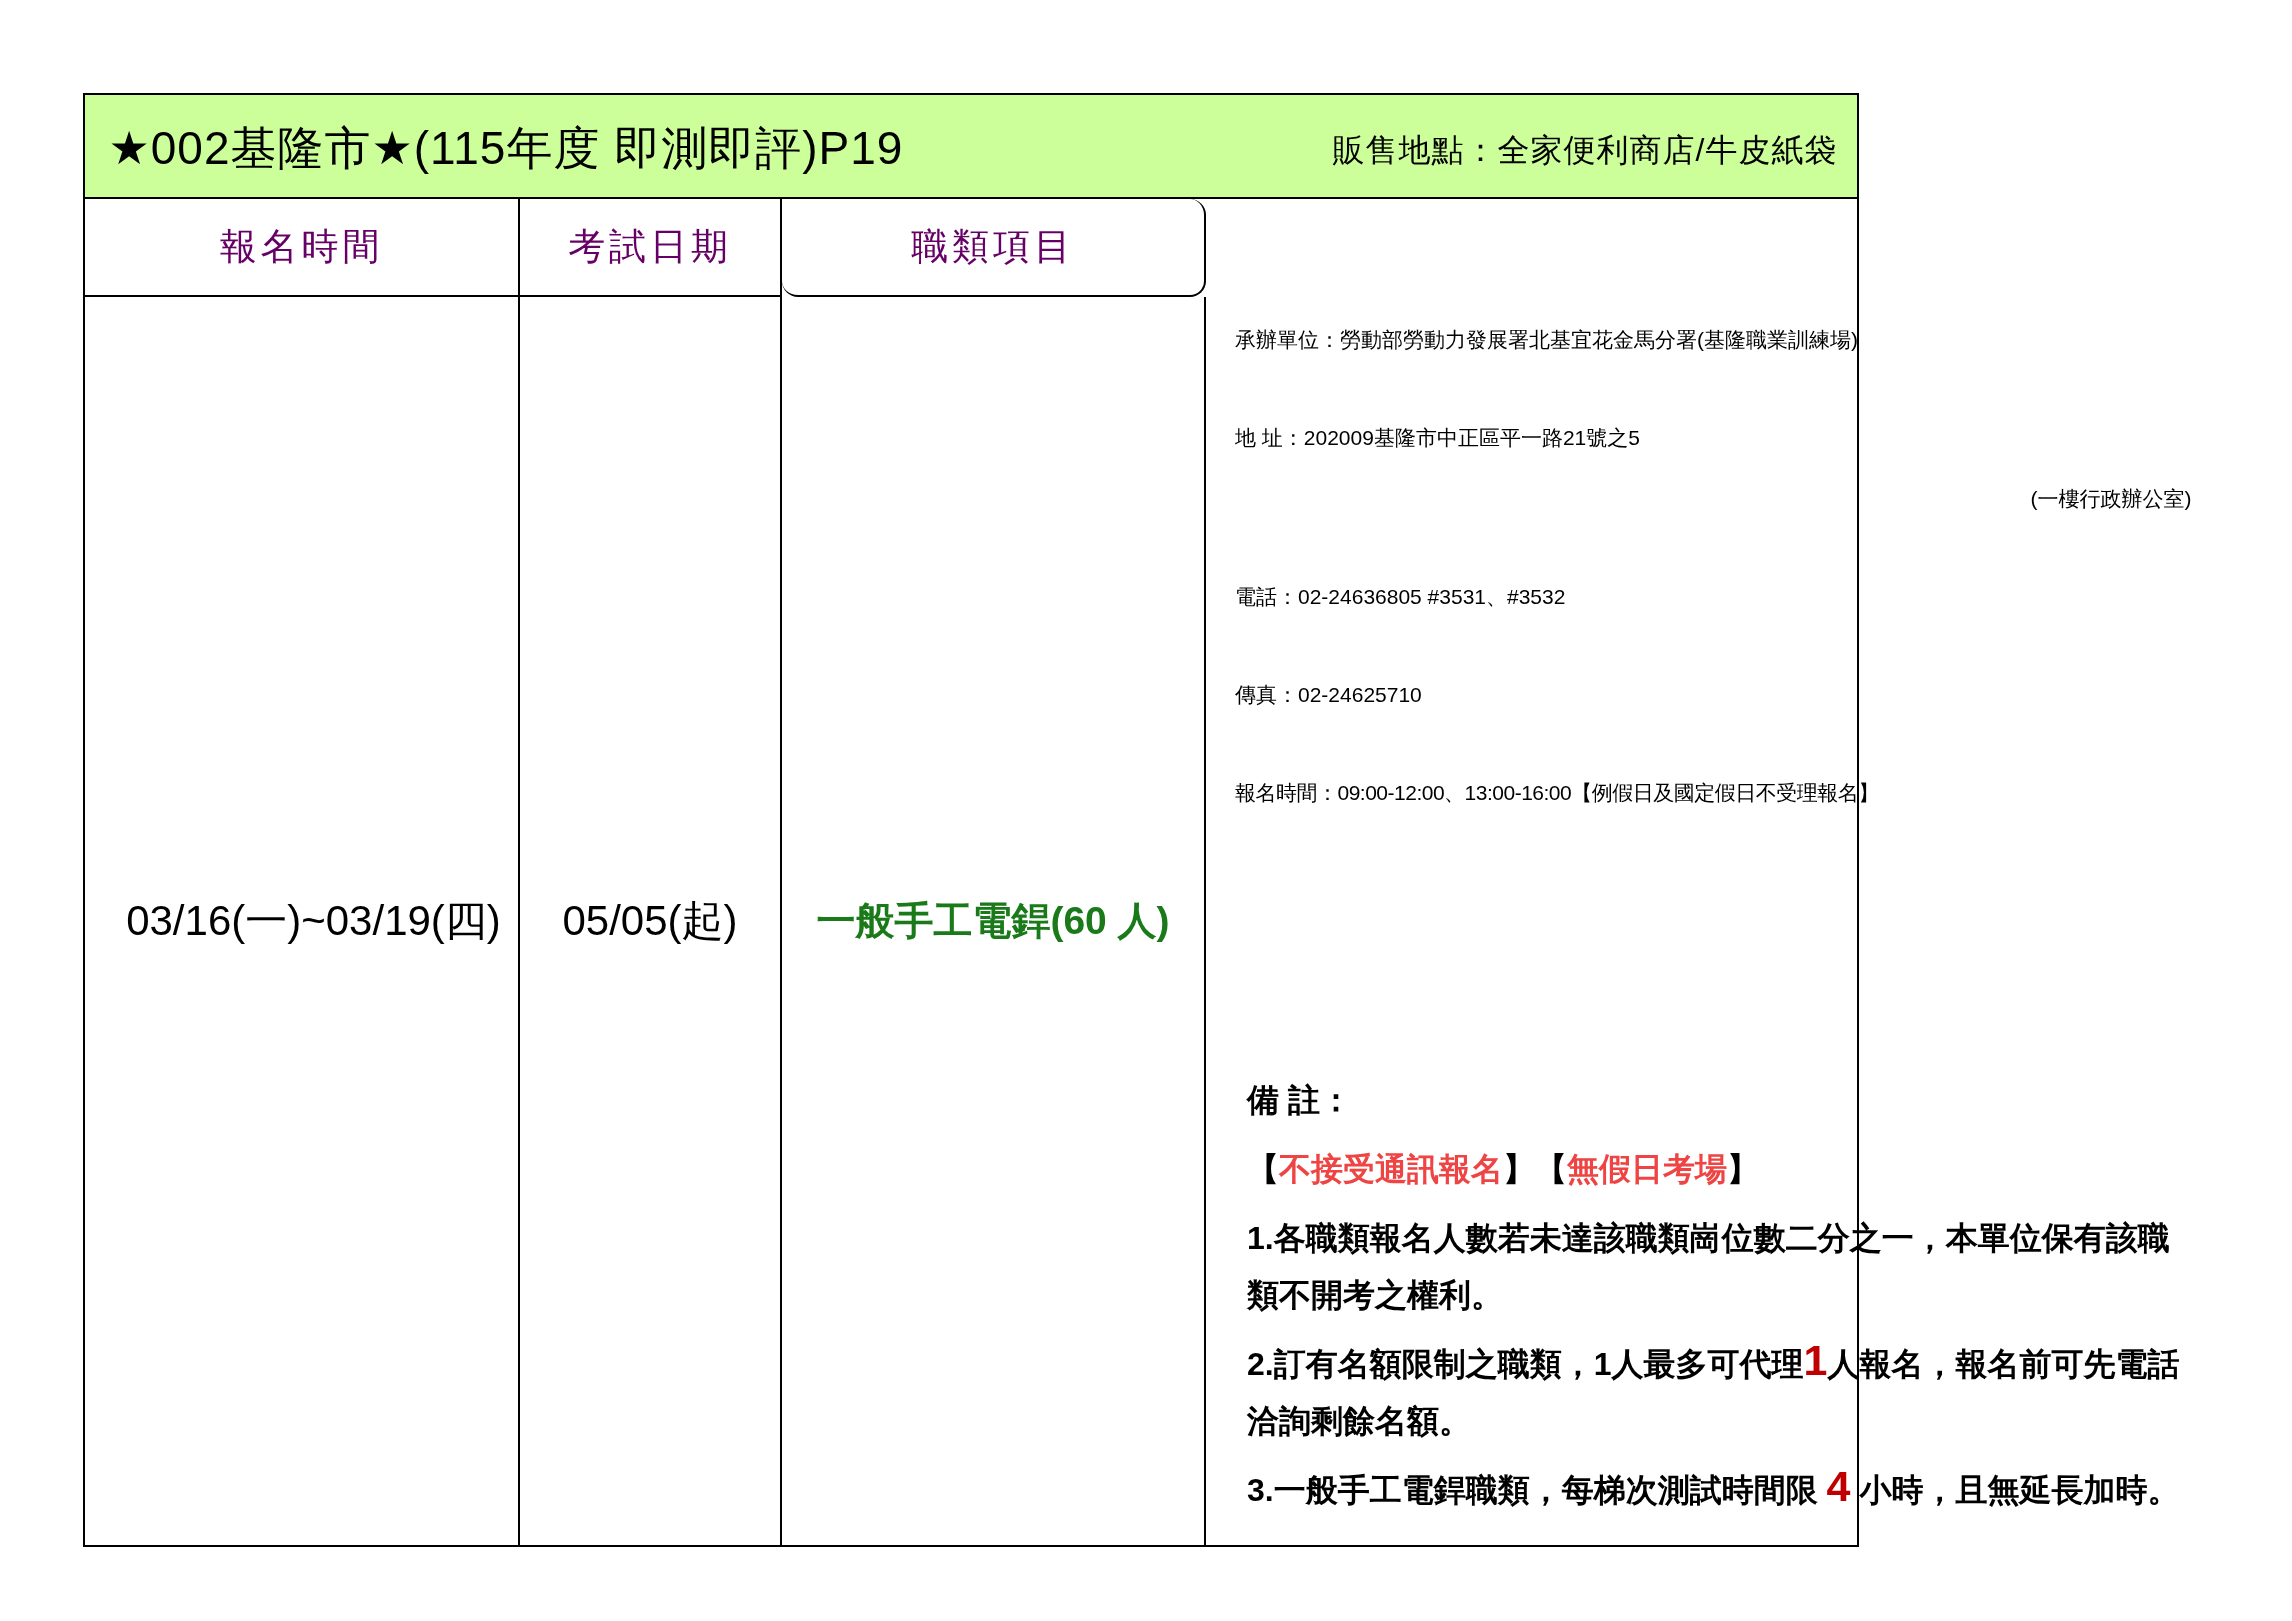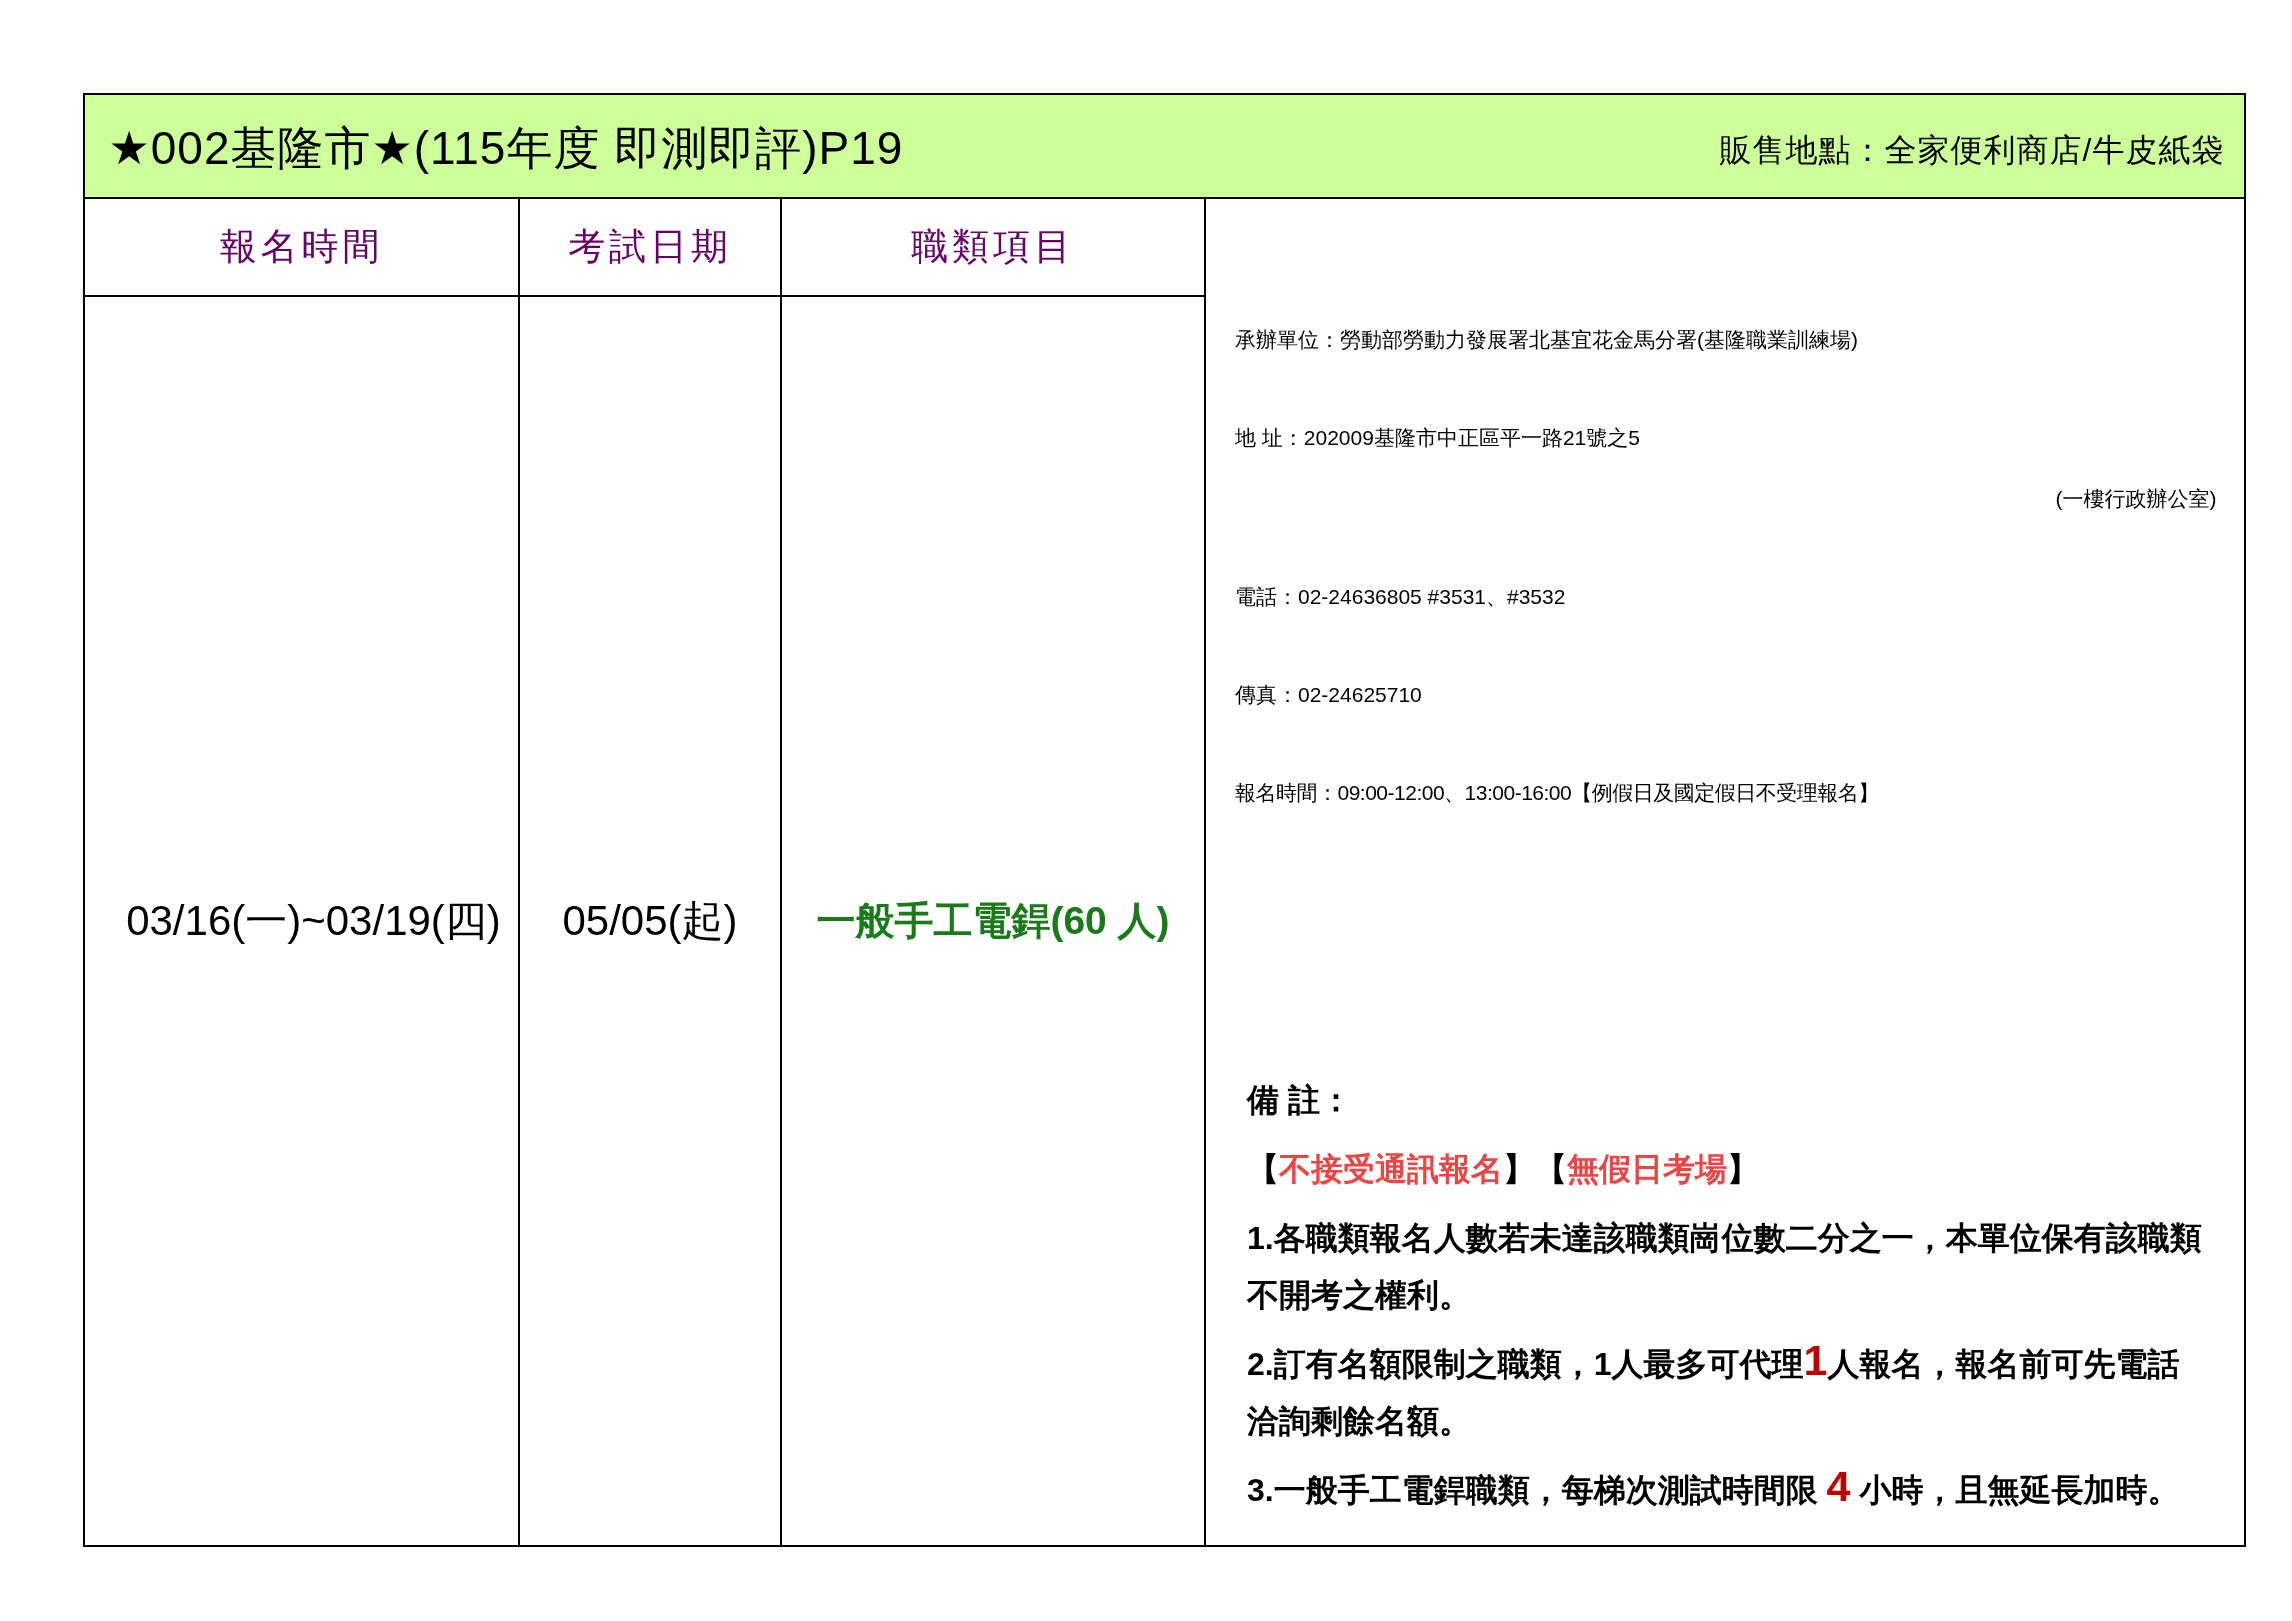--- a/index.html
+++ b/index.html
@@ -1,39 +1,39 @@
 <!DOCTYPE html>
 <html><head>
 <meta charset="utf-8">
 <style>
   * { margin:0; padding:0; box-sizing:border-box; }
   html,body { width:2293px; height:1621px; background:#ffffff;
               font-family:"Liberation Sans","DejaVu Sans",sans-serif; color:#000; }
 
-  .doc-table { position:absolute; left:83px; top:93px; width:2163px; height:1454px;
+  .doc-table { position:absolute; left:83px; top:93px; width:1776px; height:1454px;
                border:2.9px solid #000; display:flex; flex-direction:column; background:#fff; }
 
   
   .title-band { height:104px; background:#CCFF99; border-bottom:2px solid #000;
                 display:flex; justify-content:space-between; align-items:center;
                 padding:5.9px 19.6px 0 23.5px; }
   .doc-title { font-size:46px; letter-spacing:1px; }
   .sale-location { font-size:32px; letter-spacing:1px; padding-top:3.9px; }
 
   
   .grid { flex:1; display:grid;
           grid-template-columns:435px 262px 424px 1fr;
           grid-template-rows:98px 1fr; }
   .cell { display:flex; align-items:center; justify-content:center; }
   .hcell { border-right:2px solid #000; border-bottom:2px solid #000;
            color:#660066; font-size:37px; letter-spacing:3.9px; }
   .bcell { border-right:2px solid #000; }
   .h1 { grid-column:1; grid-row:1; }
   .h2 { grid-column:2; grid-row:1; }
-  .h3 { grid-column:3; grid-row:1; }
+  .h3 { grid-column:3; grid-row:1;border-radius:16px; }
   .b1 { grid-column:1; grid-row:2; font-size:42px;margin-left:24px; }
   .b2 { grid-column:2; grid-row:2; font-size:42px; }
   .b3 { grid-column:3; grid-row:2; font-size:39px; font-weight:bold; color:#1A7A1A; }
 
   
   .detail { grid-column:4; grid-row:1 / 3; display:flex; flex-direction:column;
             justify-content:space-between; padding:110px 27.4px 13.7px 29px; }
   .contact p { font-size:21px; line-height:61px; margin-bottom:37px; }
   .contact p:last-child { margin-bottom:0; }
   .addr2 { display:block; text-align:right; }

